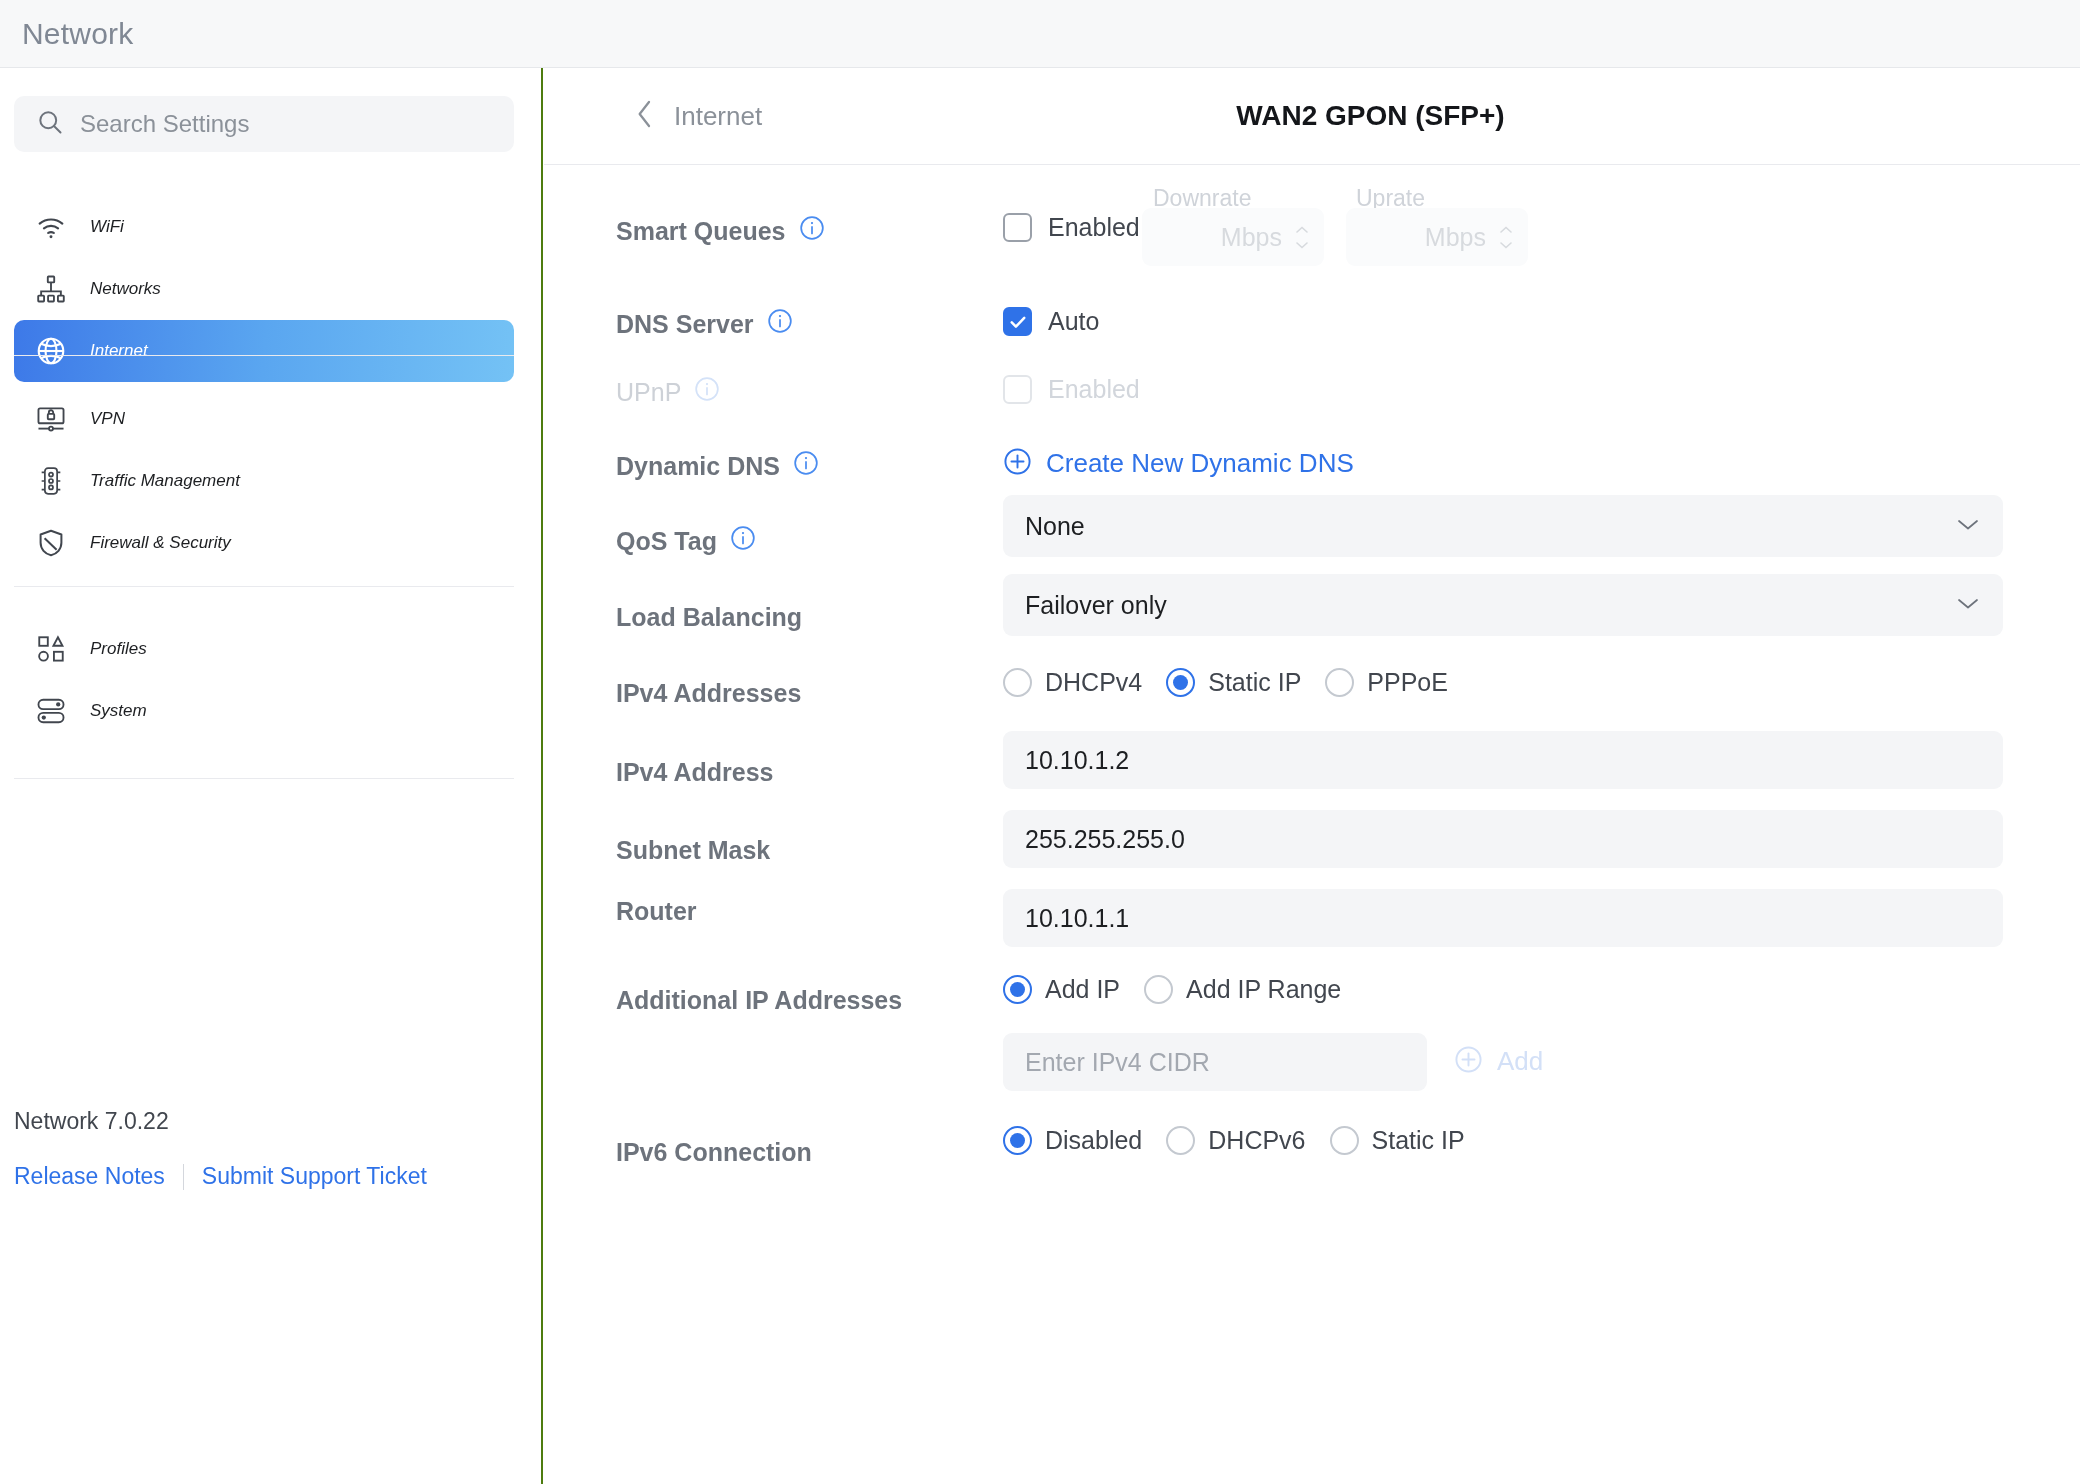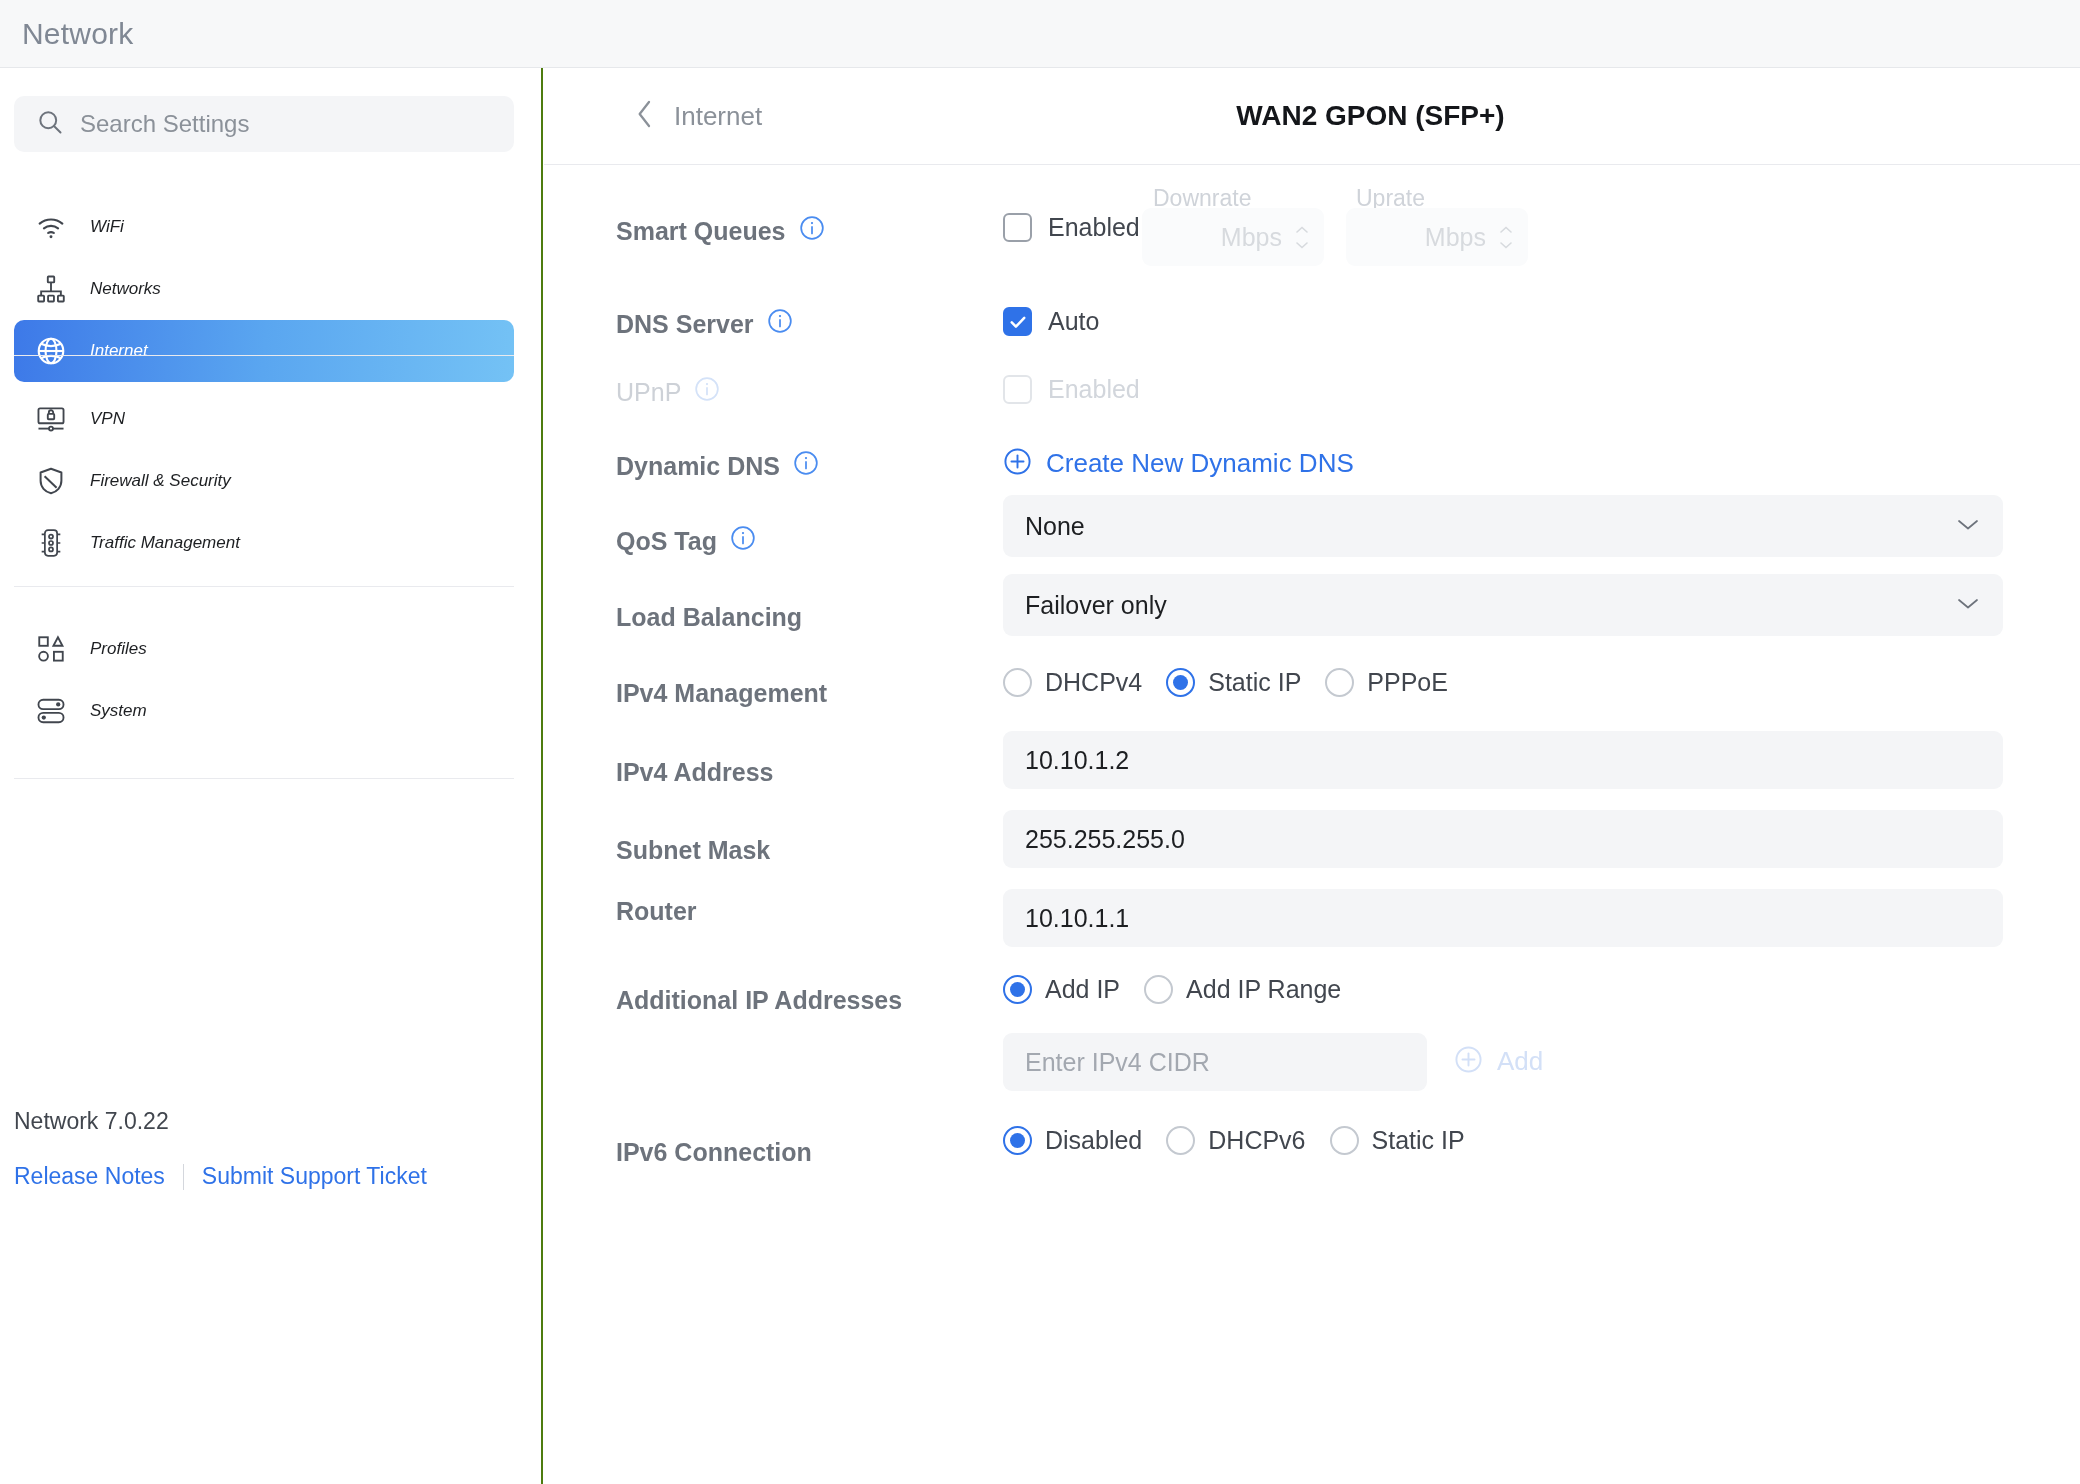--- a/index.html
+++ b/index.html
@@ -232,39 +232,39 @@
           <path d="M10.4 8.2V7a1.6 1.6 0 0 1 3.2 0v1.2"></path>
           <line x1="2.6" y1="19.2" x2="21.4" y2="19.2"></line>
           <circle cx="12" cy="19.2" r="1.5" fill="#fff"></circle>
         </svg>
       </span>
       <span class="lbl">VPN</span>
     </div>
 
     <div class="nav-item">
       <span class="ico">
-        <svg width="32" height="32" viewBox="0 0 24 24" fill="none" stroke="#41464e" stroke-width="1.5" stroke-linejoin="round">
-          <path d="M12 2.8 4.2 5.6v6.3c0 4.6 3.2 8.2 7.8 9.3 4.6-1.1 7.8-4.7 7.8-9.3V5.6z"></path>
-          <path d="M7.2 8.4l9 8.6"></path>
-        </svg>
-      </span>
-      <span class="lbl">Firewall &amp; Security</span>
-    </div>
-
-    <div class="nav-item">
-      <span class="ico">
         <svg width="32" height="32" viewBox="0 0 24 24" fill="none" stroke="#41464e" stroke-width="1.3">
           <rect x="7.4" y="2.4" width="9.2" height="19.2" rx="2.4"></rect>
           <circle cx="12" cy="7.2" r="1.5"></circle>
             <circle cx="12" cy="12" r="1.5"></circle>
             <circle cx="12" cy="16.8" r="1.5"></circle>
           <path d="M7.4 5.6H5M7.4 12H5M7.4 18.4H5M16.6 5.6H19M16.6 12H19M16.6 18.4H19"></path>
         </svg>
       </span>
       <span class="lbl">Traffic Management</span>
+    </div>
+
+    <div class="nav-item">
+      <span class="ico">
+        <svg width="32" height="32" viewBox="0 0 24 24" fill="none" stroke="#41464e" stroke-width="1.5" stroke-linejoin="round">
+          <path d="M12 2.8 4.2 5.6v6.3c0 4.6 3.2 8.2 7.8 9.3 4.6-1.1 7.8-4.7 7.8-9.3V5.6z"></path>
+          <path d="M7.2 8.4l9 8.6"></path>
+        </svg>
+      </span>
+      <span class="lbl">Firewall &amp; Security</span>
     </div>
   </div>
 
   <div class="nav-sep" style="top:518px;"></div>
 
   <div class="nav-group" style="top:550px;">
 
     <div class="nav-item">
       <span class="ico">
         <svg width="32" height="32" viewBox="0 0 24 24" fill="none" stroke="#41464e" stroke-width="1.4">
@@ -455,21 +455,21 @@
         <span>
           <svg width="26" height="16" viewBox="0 0 26 16" fill="none" stroke="#6d737c" stroke-width="1.7" stroke-linecap="round" stroke-linejoin="round">
               <polyline points="4,5 13,12.5 22,5"></polyline>
             </svg>
         </span>
       </div>
     </div>
 
     <div class="row">
       <div class="lbl" style="top:514px;">
-        <span>IPv4 Management</span>
+        <span>IPv4 Addresses</span>
       </div>
       <div class="radios" style="top:503px;">
         <label class="rad">
           <span class="dot"></span>
           <span class="rl">DHCPv4</span>
         </label>
         <label class="rad">
           <span class="dot on"></span>
           <span class="rl">Static IP</span>
         </label>

